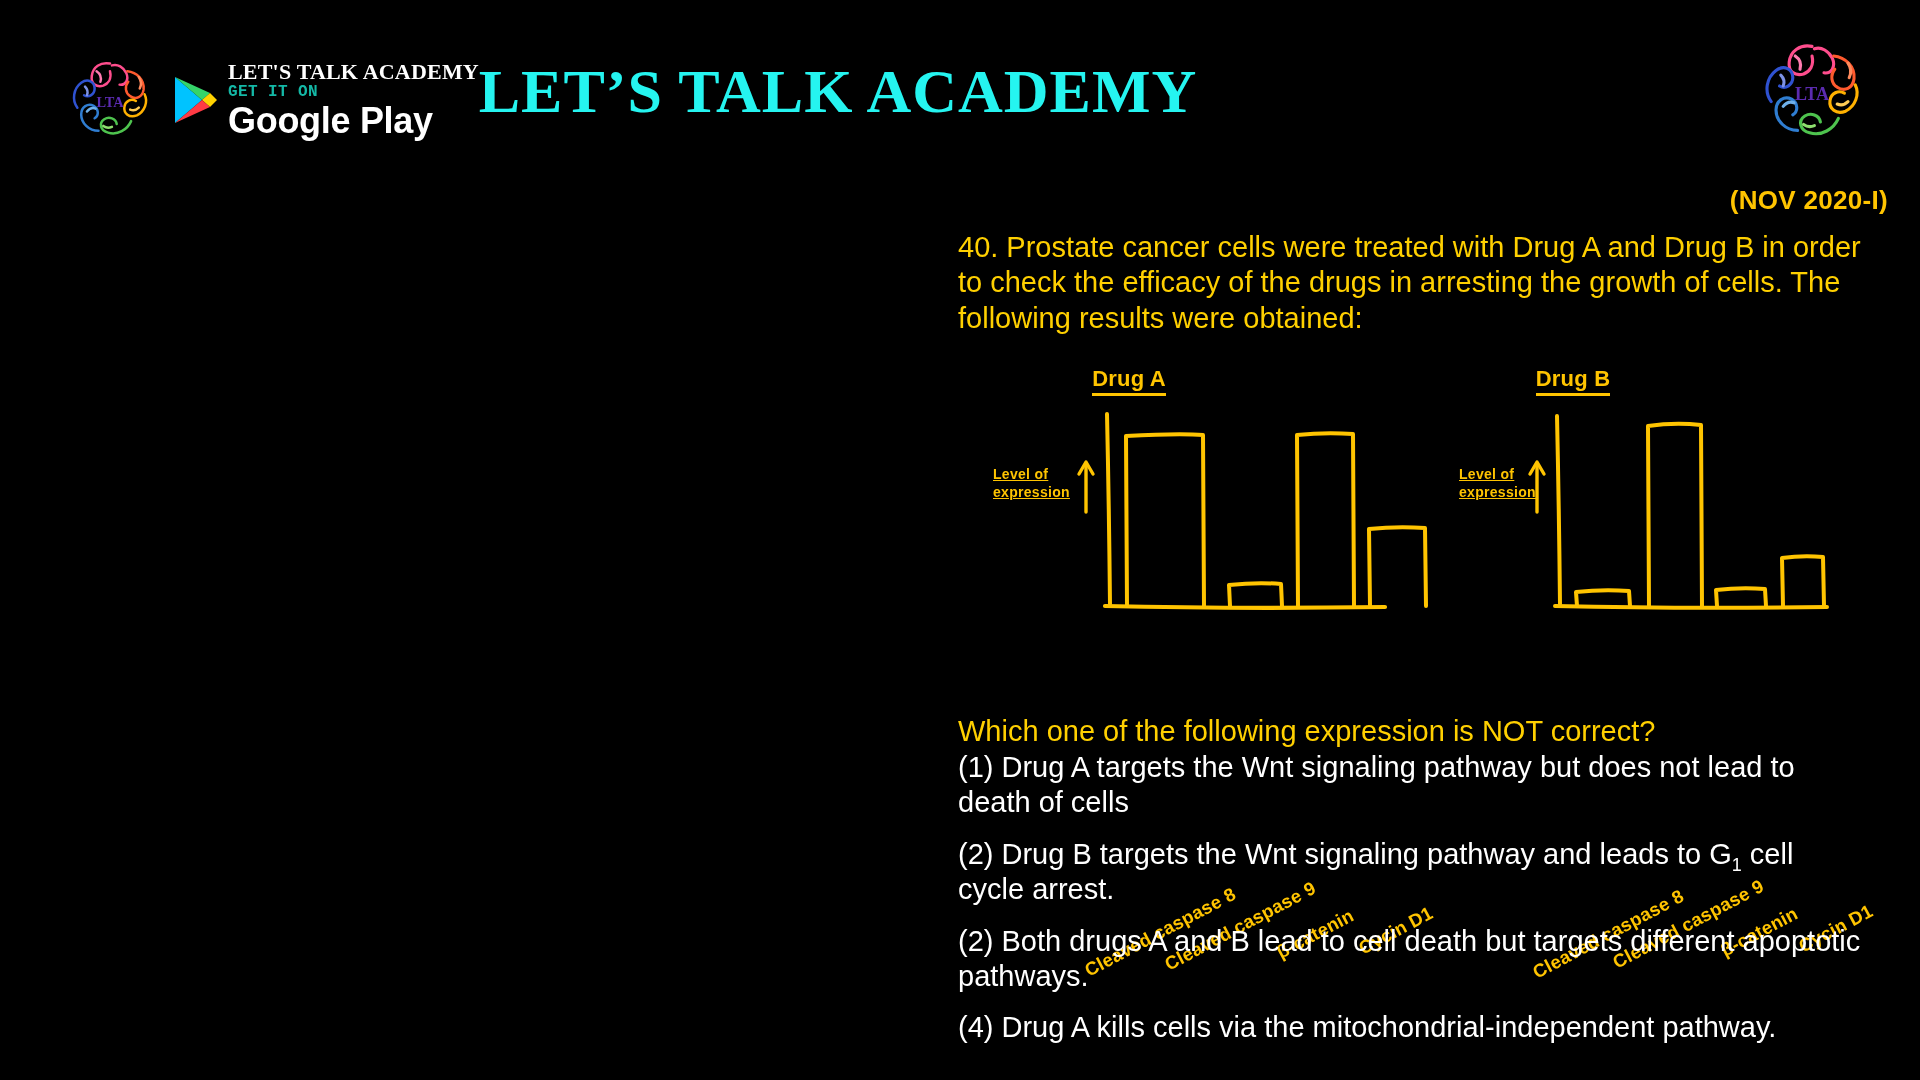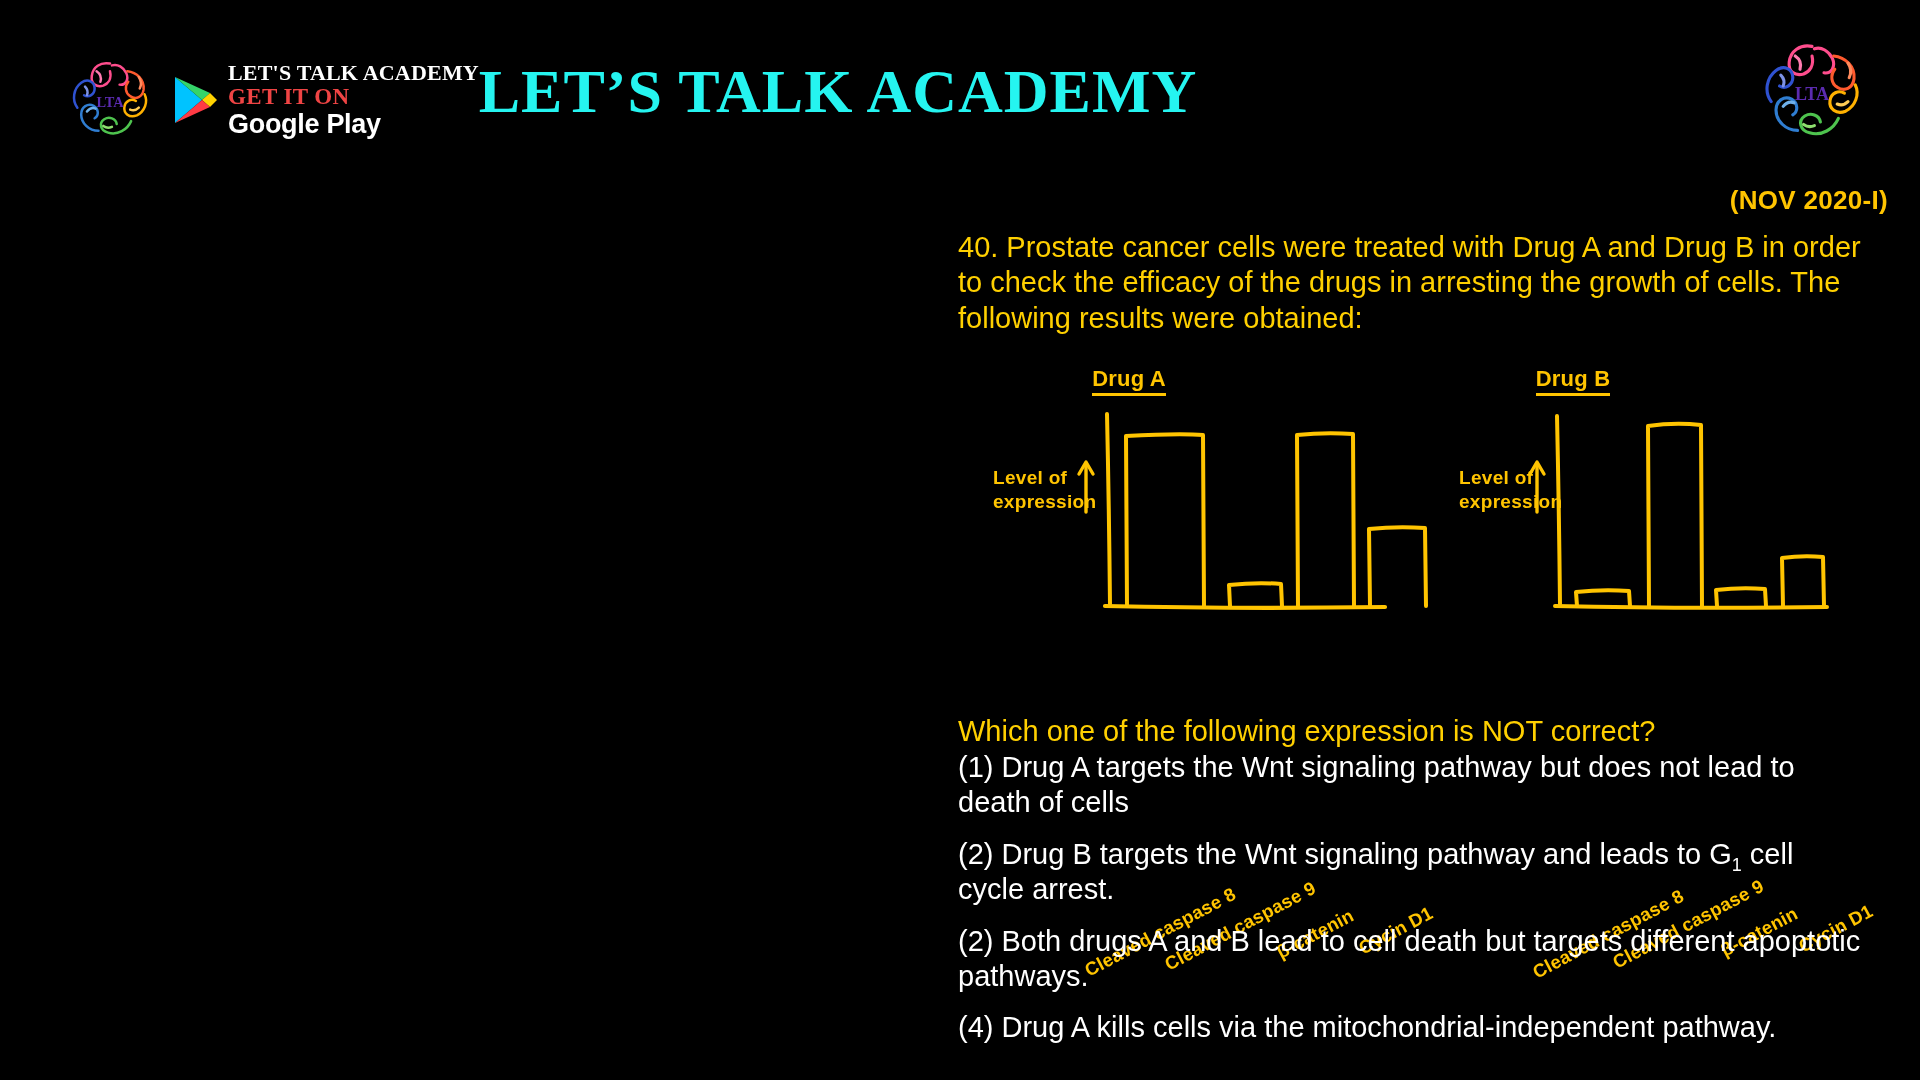--- a/index.html
+++ b/index.html
@@ -22,26 +22,26 @@
   }
   #lta-logo-left { width: 96px; height: 96px; flex: 0 0 96px; }
   #gplay-badge { display: flex; align-items: center; gap: 10px; }
   #gplay-icon { width: 46px; height: 50px; flex: 0 0 46px; }
   #gplay-text { display: flex; flex-direction: column; line-height: 1.06; }
   .brand-line1 {
     color: #ffffff; font-family: "Liberation Serif", serif;
     font-weight: bold; font-size: 22px; letter-spacing: .2px; white-space: nowrap;
   }
   .brand-line2 {
-    color: #ef4444; font-family: Liberation Serif, serif;
-    font-weight: bold; font-size: 23px; letter-spacing: .4px;
+    color: #14b8a6; font-family: Liberation Mono, monospace;
+    font-weight: bold; font-size: 16px; letter-spacing: .4px;
   }
   .brand-line3 {
     color: #ffffff; font-family: "Liberation Sans", sans-serif;
-    font-weight: bold; font-size: 27px; letter-spacing: -.3px; margin-top: 1px;
+    font-weight: bold; font-size: 36px; letter-spacing: -.3px; margin-top: 1px;
   }
 
   #main-title {
     position: absolute; left: 0; top: 56px; width: 1676px;
     text-align: center;
     color: #25f4f0;
     font-family: "Liberation Serif", serif;
     font-weight: bold;
     font-size: 62px;
     letter-spacing: 1px;
@@ -82,22 +82,22 @@
     letter-spacing: .2px;
   }
   #panel-drug-a .chart-title { left: 64px; width: 160px; }
   #panel-drug-b .chart-title { left: 48px; width: 160px; }
   .chart-title span {
     border-bottom: 3px solid #ffc400; padding-bottom: 2px;
   }
 
   .axis-label {
     position: absolute; left: 8px; top: 100px;
-    color: #ffc400; font-size: 19px; font-weight: bold;
-    line-height: 1.28; letter-spacing: .3px;
+    color: #ffc400; font-size: 14px; font-weight: bold;
+    line-height: 1.28; letter-spacing: .3px; text-decoration: underline;
   }
   #panel-drug-b .axis-label { left: 14px; top: 100px; }
 
   .chart-svg { position: absolute; left: 0; top: 0; width: 460px; height: 360px; }
 
   .xlab {
     position: absolute;
     color: #ffc400; font-size: 18.5px; font-weight: bold;
     transform-origin: left top;
     transform: rotate(-28deg);

